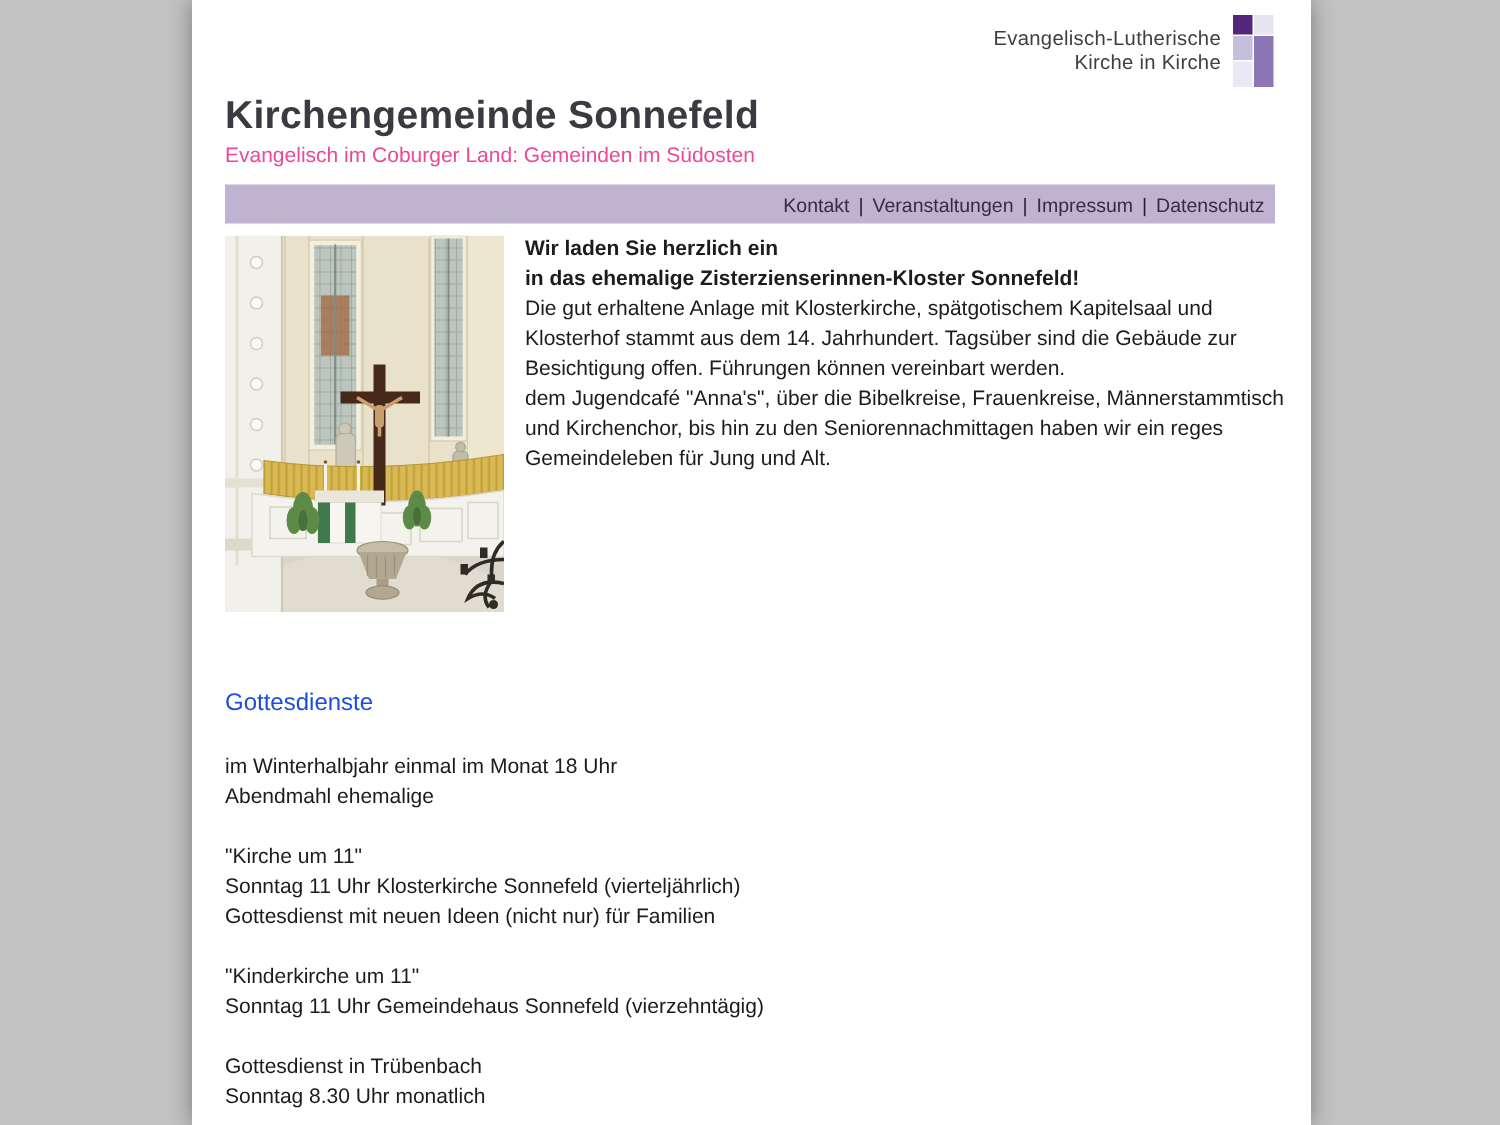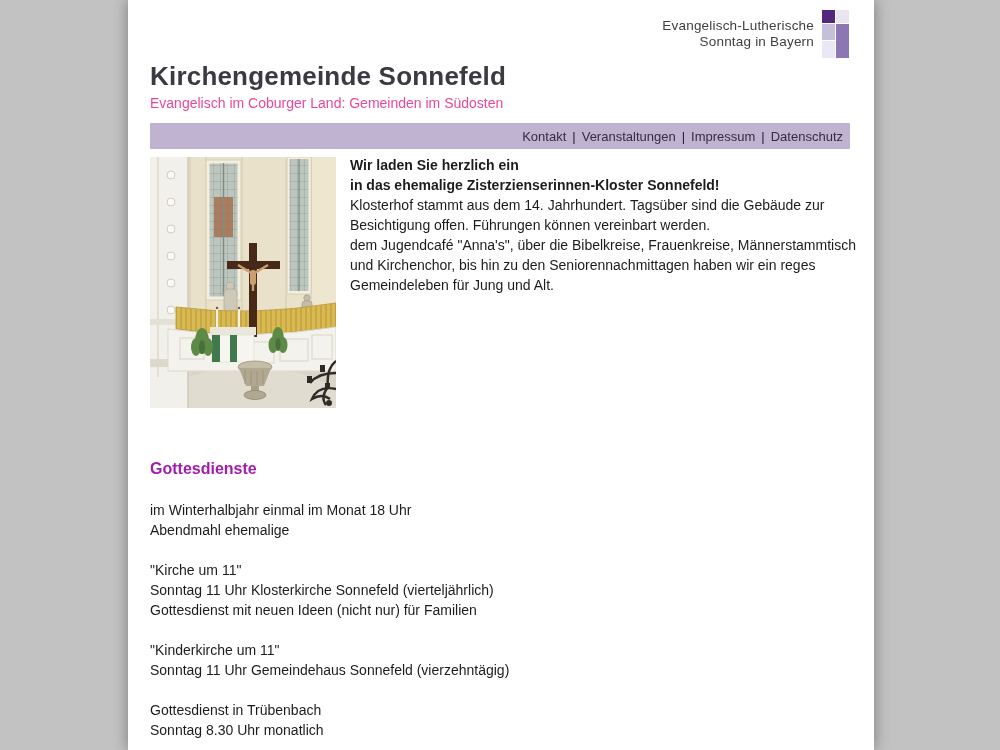--- a/index.html
+++ b/index.html
@@ -56,40 +56,40 @@
   .intro{
     position:absolute;left:200px;top:155px;width:505px;
     font-size:14px;line-height:20px;color:#1c1c1c;
   }
   .intro div{white-space:nowrap;}
   .intro .b{font-weight:bold;}
 
   
   .services-heading{
     position:absolute;left:0;top:460px;margin:0;
-    font-size:16px;font-weight:bold;color:#a21caf;
+    font-size:16px;font-weight:normal;color:#1d4ed8;
   }
   .services{
     position:absolute;left:0;top:500px;width:560px;
     font-size:14px;line-height:20px;color:#1c1c1c;
   }
   .services .block + .block{margin-top:20px;}
   .services div{white-space:nowrap;}
 </style>
 </head>
 <body>
 
 <div class="stage">
   <div class="sheet">
     <div class="inner">
 
       <div class="logo">
         <div class="logo-text">
           <div>Evangelisch-Lutherische</div>
-          <div>Sonntag in Bayern</div>
+          <div>Kirche in Kirche</div>
         </div>
         <div class="logo-mark">
           <div class="sq sq-a"></div>
           <div class="sq sq-b"></div>
           <div class="sq sq-c"></div>
           <div class="sq sq-d"></div>
           <div class="sq sq-e"></div>
         </div>
       </div>
 
@@ -215,20 +215,21 @@
             <rect x="170" y="208" width="5" height="7"></rect>
             <rect x="175" y="226" width="5" height="6"></rect>
             <circle cx="179" cy="246" r="3"></circle>
           </g>
         </svg>
       </div>
 
       <div class="intro">
         <div class="b">Wir laden Sie herzlich ein</div>
         <div class="b">in das ehemalige Zisterzienserinnen-Kloster Sonnefeld!</div>
+        <div>Die gut erhaltene Anlage mit Klosterkirche, spätgotischem Kapitelsaal und</div>
         <div>Klosterhof stammt aus dem 14. Jahrhundert. Tagsüber sind die Gebäude zur</div>
         <div>Besichtigung offen. Führungen können vereinbart werden.</div>
         <div>dem Jugendcafé "Anna's", über die Bibelkreise, Frauenkreise, Männerstammtisch</div>
         <div>und Kirchenchor, bis hin zu den Seniorennachmittagen haben wir ein reges</div>
         <div>Gemeindeleben für Jung und Alt.</div>
       </div>
 
       <h2 class="services-heading">Gottesdienste</h2>
       <div class="services">
         <div class="block">

